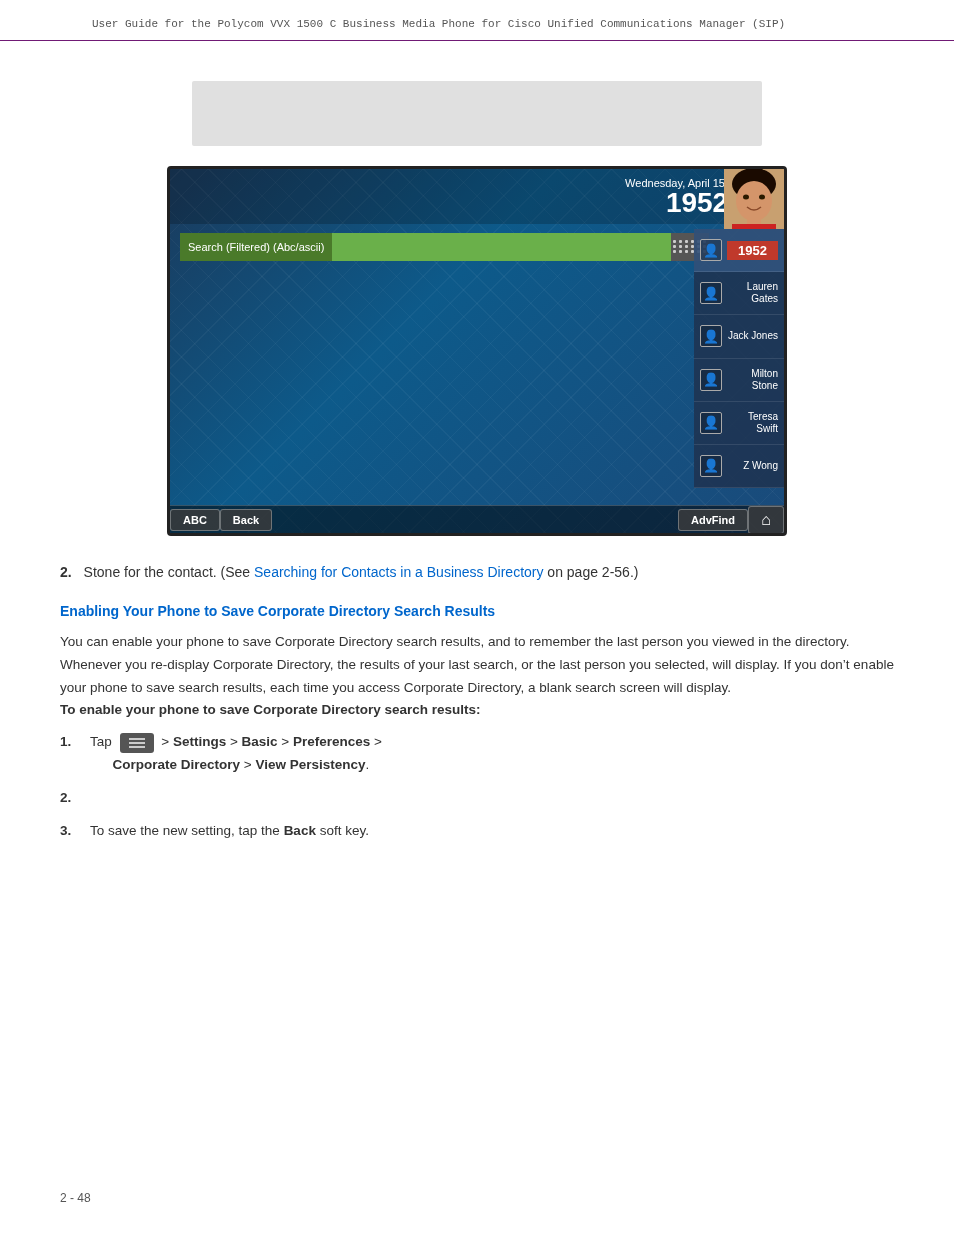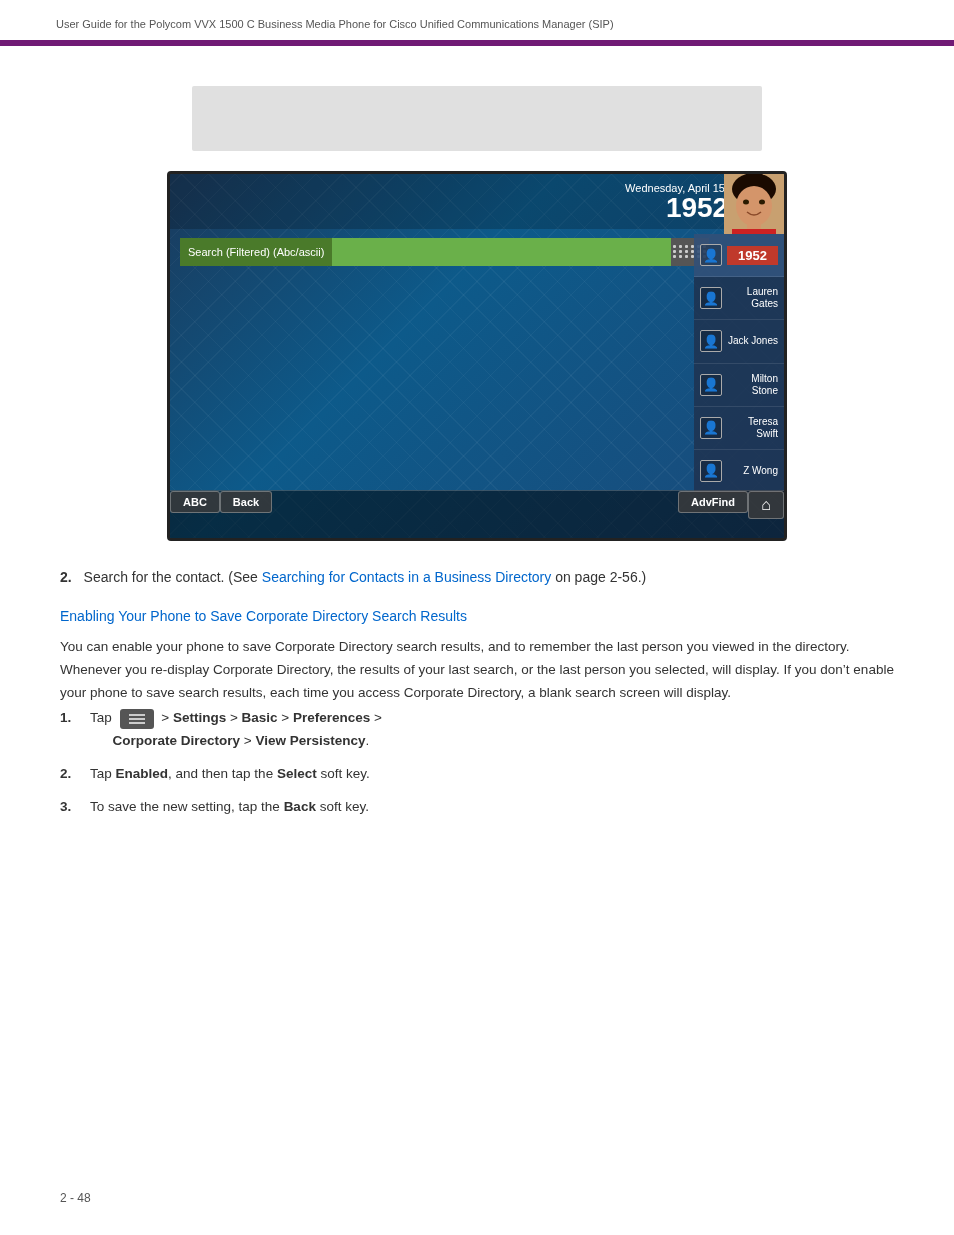--- a/index.html
+++ b/index.html
@@ -7,24 +7,25 @@
       width: 954px;
       min-height: 1235px;
       background: #fff;
       font-family: Arial, Helvetica, sans-serif;
       font-size: 14px;
       color: #333;
     }
 
     
     .page-header {
-      padding: 18px 60px 10px 56px;
-      border-bottom: 6px solid #701a75;
+      padding: 18px 60px 10px 92px;
+      border-bottom: 1px solid #701a75;
       font-size: 11px;
       color: #555;
+      font-family: Liberation Mono, monospace;
     }
 
     
     .content {
       padding: 20px 60px 30px 60px;
     }
 
     
     .gray-banner {
       width: 570px;
@@ -221,24 +222,24 @@
       text-align: right;
       line-height: 1.2;
     }
 
     
     .phone-softkeys {
       position: absolute;
       bottom: 0;
       left: 0;
       right: 0;
-      height: 48px;
+      height: 28px;
       background: rgba(0,0,0,0.5);
       display: flex;
-      align-items: flex-start;
+      align-items: center;
       justify-content: space-around;
       border-top: 1px solid rgba(255,255,255,0.2);
     }
 
     .softkey-btn {
       background: rgba(60,60,60,0.8);
       color: #fff;
       border: 1px solid rgba(255,255,255,0.3);
       border-radius: 3px;
       padding: 4px 12px;
@@ -268,21 +269,21 @@
 
     .step-number {
       font-weight: bold;
       margin-right: 8px;
     }
 
     
     .section-heading {
       color: #0066cc;
       font-size: 14px;
-      font-weight: normal;
+      font-weight: bold;
       margin-bottom: 12px;
     }
 
     
     .body-para {
       line-height: 1.7;
       margin-bottom: 2px;
       font-size: 13.5px;
     }
 
@@ -449,49 +450,47 @@
       <button class="softkey-btn">AdvFind</button>
       <div class="softkey-home">
         <span>⌂</span>
       </div>
     </div>
 
   </div>
 
   <div class="step-paragraph">
     <span class="step-number">2.</span>
-    <span>Search for the contact. (See </span><a class="link-blue" href="#"><span>Searching for Contacts in a Business Directory</span></a><span> on page 2-56.)</span>
+    <span>Stone for the contact. (See </span><a class="link-blue" href="#"><span>Searching for Contacts in a Business Directory</span></a><span> on page 2-56.)</span>
   </div>
 
   <div class="section-heading">Enabling Your Phone to Save Corporate Directory Search Results</div>
 
   <p class="body-para">You can enable your phone to save Corporate Directory search results, and to remember the last person you viewed in the directory. Whenever you re-display Corporate Directory, the results of your last search, or the last person you selected, will display. If you don’t enable your phone to save search results, each time you access Corporate Directory, a blank search screen will display.</p>
 
+  <div class="sub-heading">To enable your phone to save Corporate Directory search results:</div>
 
   <ol class="num-list">
     <li>
       <span class="list-num">1.</span>
       <span>
         Tap 
         <span class="tap-btn">
           <svg width="18" height="14" viewBox="0 0 18 14">
             <rect x="1" y="2" width="16" height="2" fill="#ccc"></rect>
             <rect x="1" y="6" width="16" height="2" fill="#ccc"></rect>
             <rect x="1" y="10" width="16" height="2" fill="#ccc"></rect>
           </svg>
         </span>
         &gt; <b>Settings</b> &gt; <b>Basic</b> &gt; <b>Preferences</b> &gt;
         <br>&nbsp;&nbsp;&nbsp;&nbsp;&nbsp;&nbsp;<b>Corporate Directory</b> &gt; <b>View Persistency</b>.
       </span>
     </li>
     <li>
       <span class="list-num">2.</span>
-      <span>
-        Tap <b>Enabled</b>, and then tap the <b>Select</b> soft key.
-      </span>
     </li>
     <li>
       <span class="list-num">3.</span>
       <span>
         To save the new setting, tap the <b>Back</b> soft key.
       </span>
     </li>
   </ol>
 
 </div>

